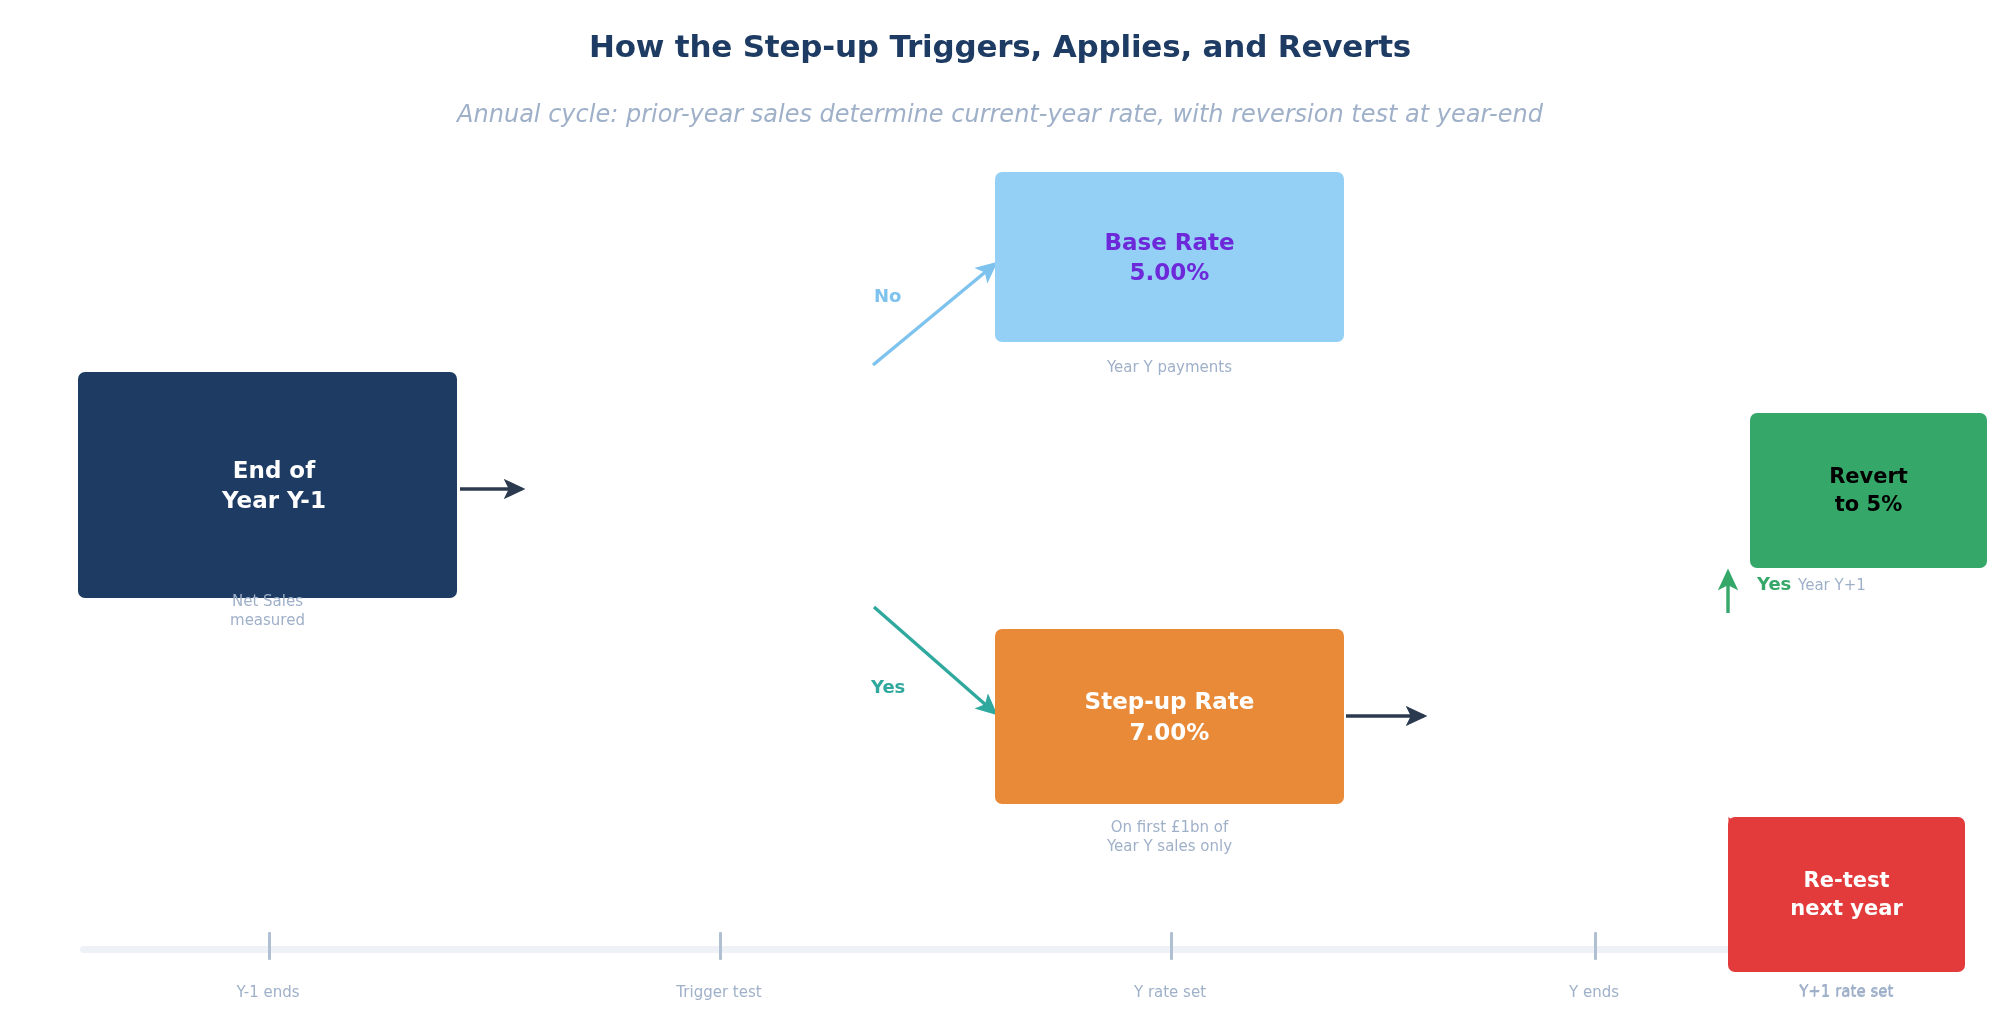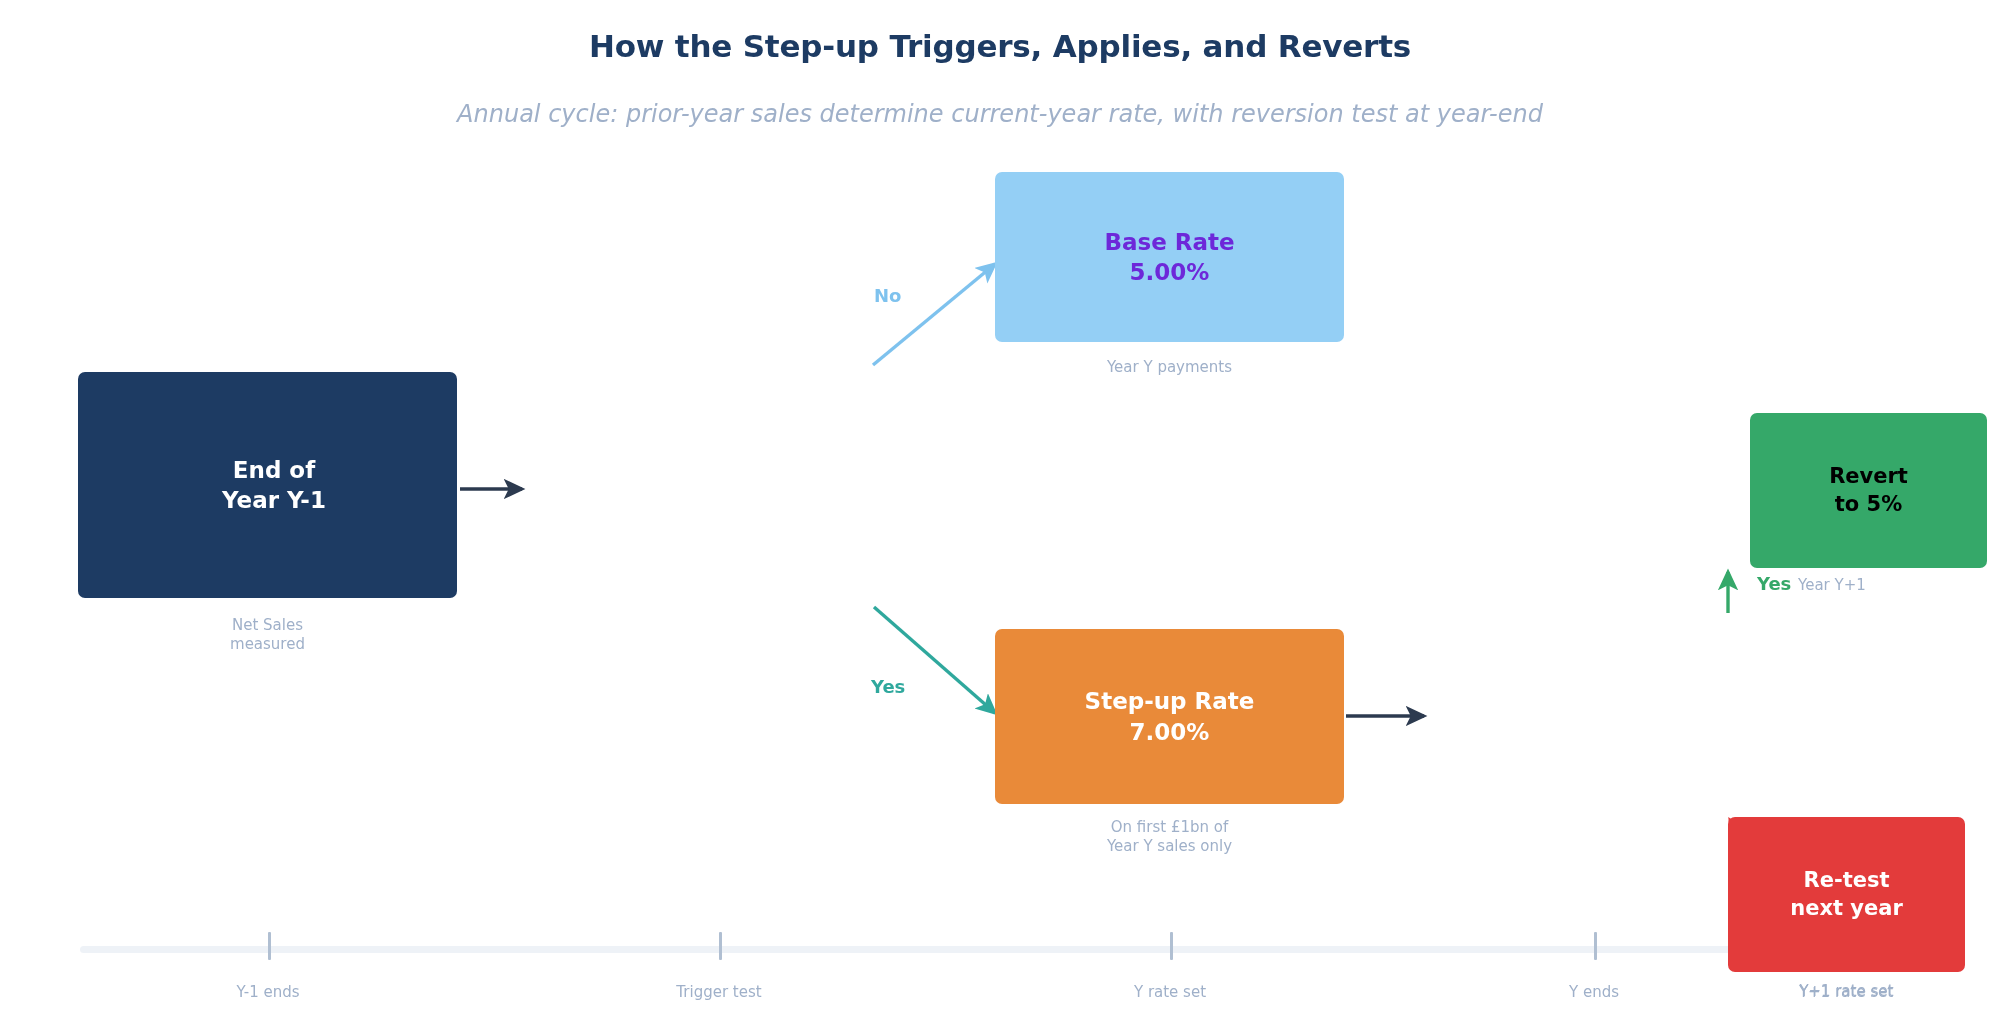--- a/index.html
+++ b/index.html
@@ -127,21 +127,21 @@
 
   
   .caption {
     position: absolute;
     text-align: center;
     font-size: 15px;
     color: #9fb0c9;
     line-height: 1.28;
     white-space: pre-line;
   }
-  .cap-end-y1   { left: 78px;  top: 616px; width: 379px; }
+  .cap-end-y1   { left: 78px;  top: 592px; width: 379px; }
   .cap-base     { left: 995px; top: 358px; width: 349px; }
   .cap-stepup   { left: 995px; top: 818px; width: 349px; }
   .cap-retest   { left: 1728px; top: 982px; width: 237px; }
 
   
   .edge-label {
     position: absolute;
     font-weight: bold;
     font-size: 18px;
     white-space: nowrap;

